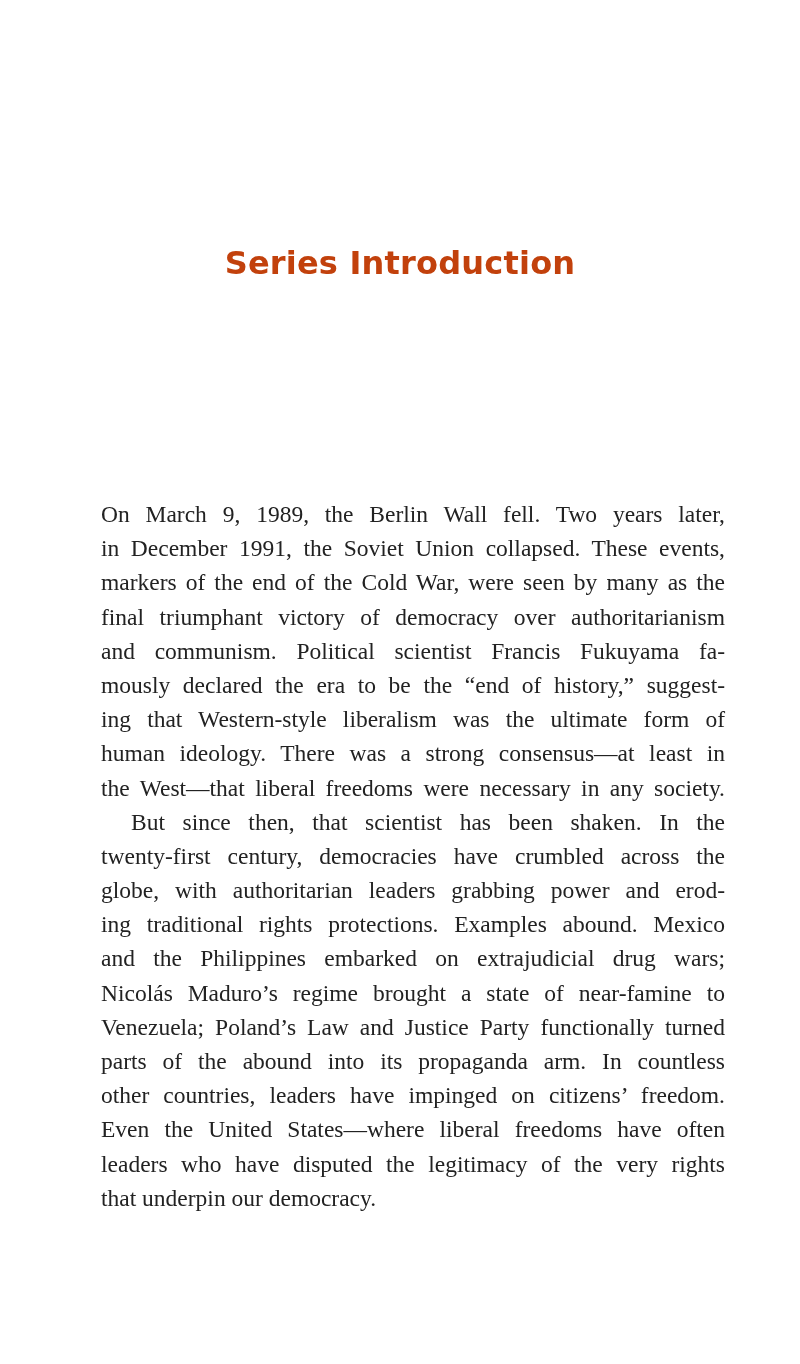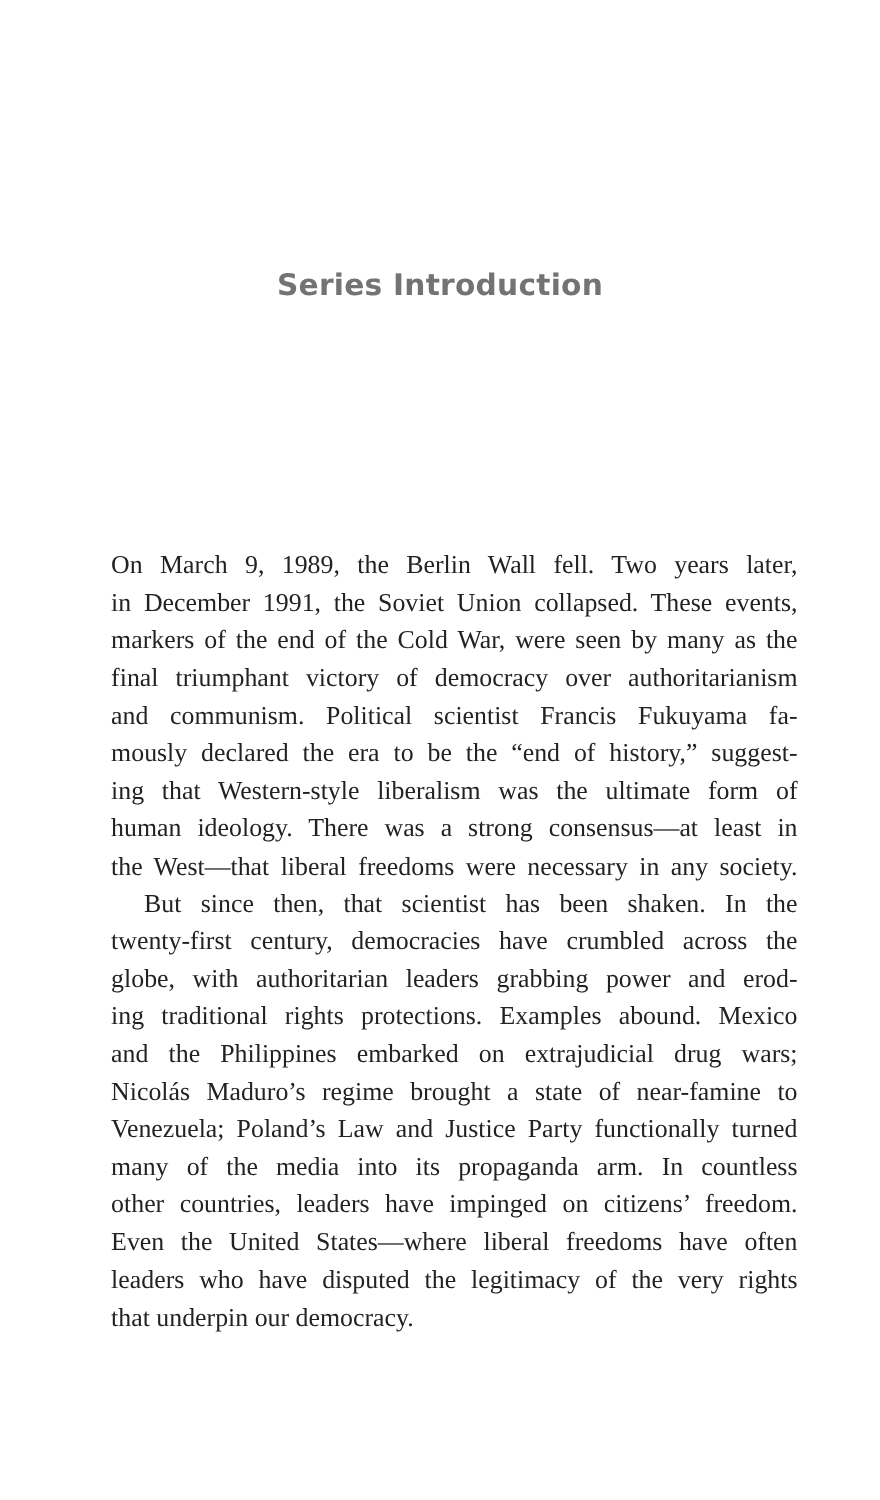--- a/index.html
+++ b/index.html
@@ -21,23 +21,23 @@
       height: 1364px;
     }
     .title {
       position: absolute;
       top: 244px;
       left: 0;
       width: 800px;
       text-align: center;
       font-family: "DejaVu Sans", sans-serif;
       font-weight: bold;
-      font-size: 27px;
+      font-size: 32px;
       letter-spacing: 0.2px;
-      color: #737373;
+      color: #c2410c;
       margin: 0;
     }
     .body-text {
       position: absolute;
       top: 497px;
       left: 101px;
       width: 624px;
       font-family: "Liberation Serif", serif;
       font-size: 23.5px;
       line-height: 34.2px;
@@ -78,20 +78,20 @@
     </div>
 
     <div>
       <span class="line indent">But since then, that scientist has been shaken. In the</span>
       <span class="line">twenty-first century, democracies have crumbled across the</span>
       <span class="line">globe, with authoritarian leaders grabbing power and erod-</span>
       <span class="line">ing traditional rights protections. Examples abound. Mexico</span>
       <span class="line">and the Philippines embarked on extrajudicial drug wars;</span>
       <span class="line">Nicolás Maduro’s regime brought a state of near-famine to</span>
       <span class="line">Venezuela; Poland’s Law and Justice Party functionally turned</span>
-      <span class="line">many of the media into its propaganda arm. In countless</span>
+      <span class="line">parts of the abound into its propaganda arm. In countless</span>
       <span class="line">other countries, leaders have impinged on citizens’ freedom.</span>
       <span class="line">Even the United States—where liberal freedoms have often</span>
       <span class="line">leaders who have disputed the legitimacy of the very rights</span>
       <span class="line last">that underpin our democracy.</span>
     </div>
   </div>
 </div>
 
 </body></html>

